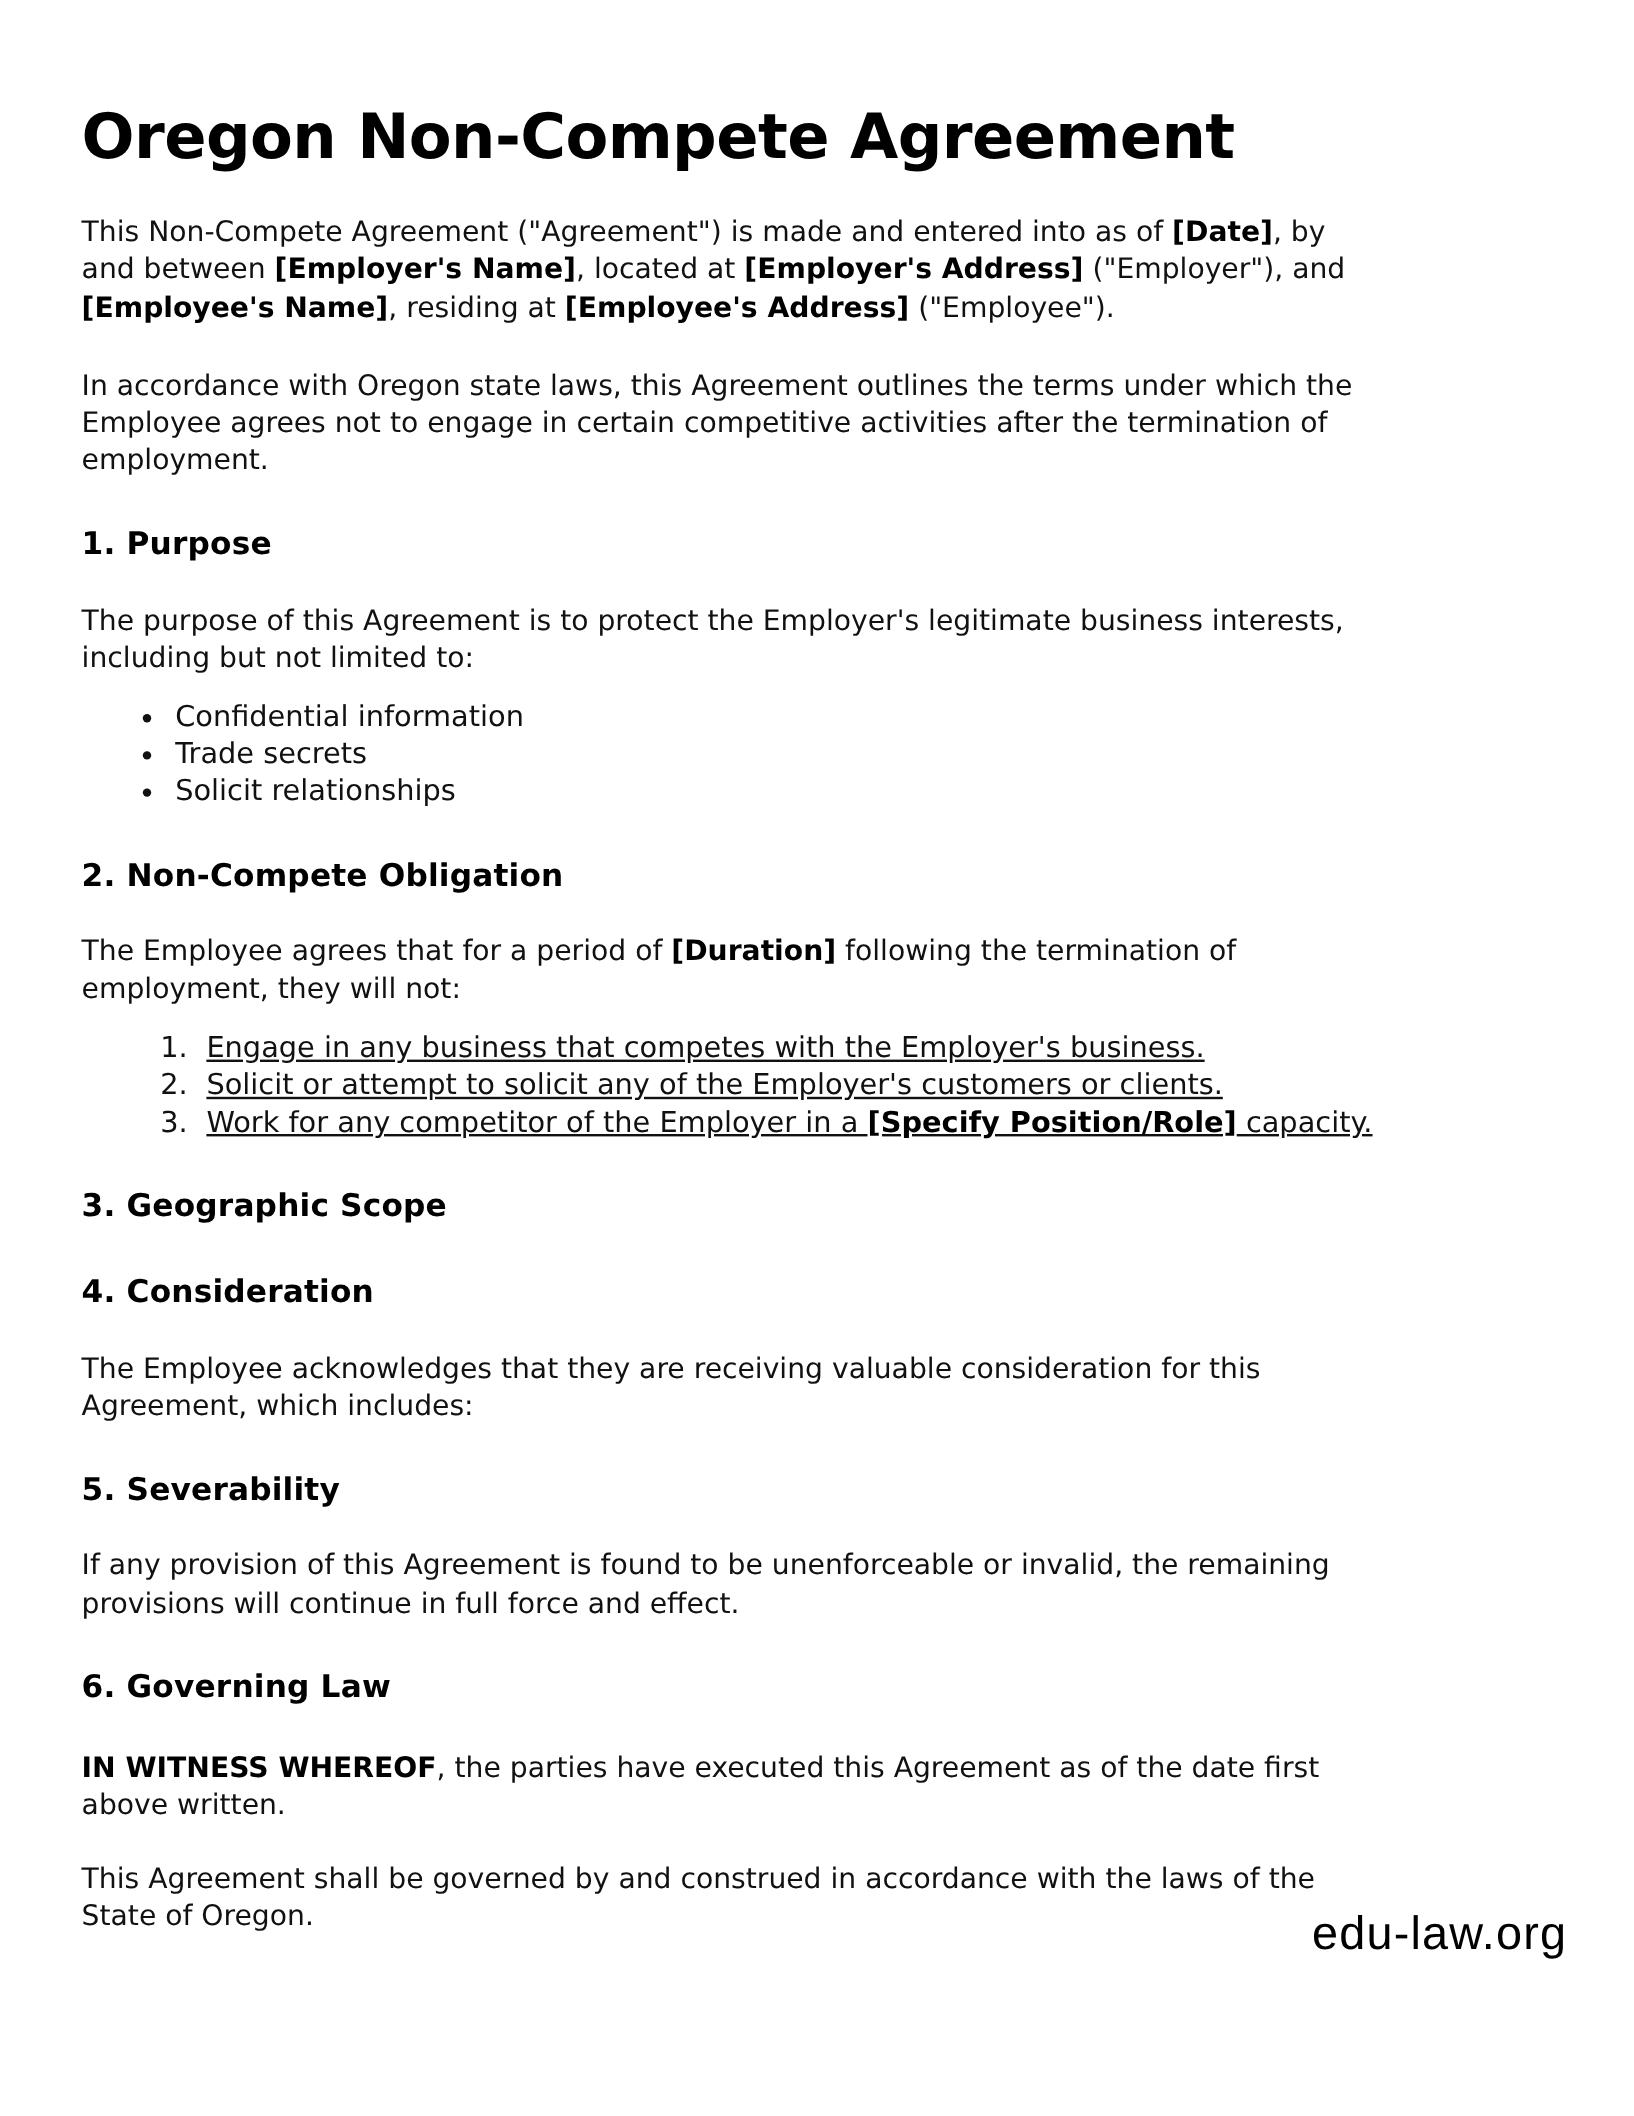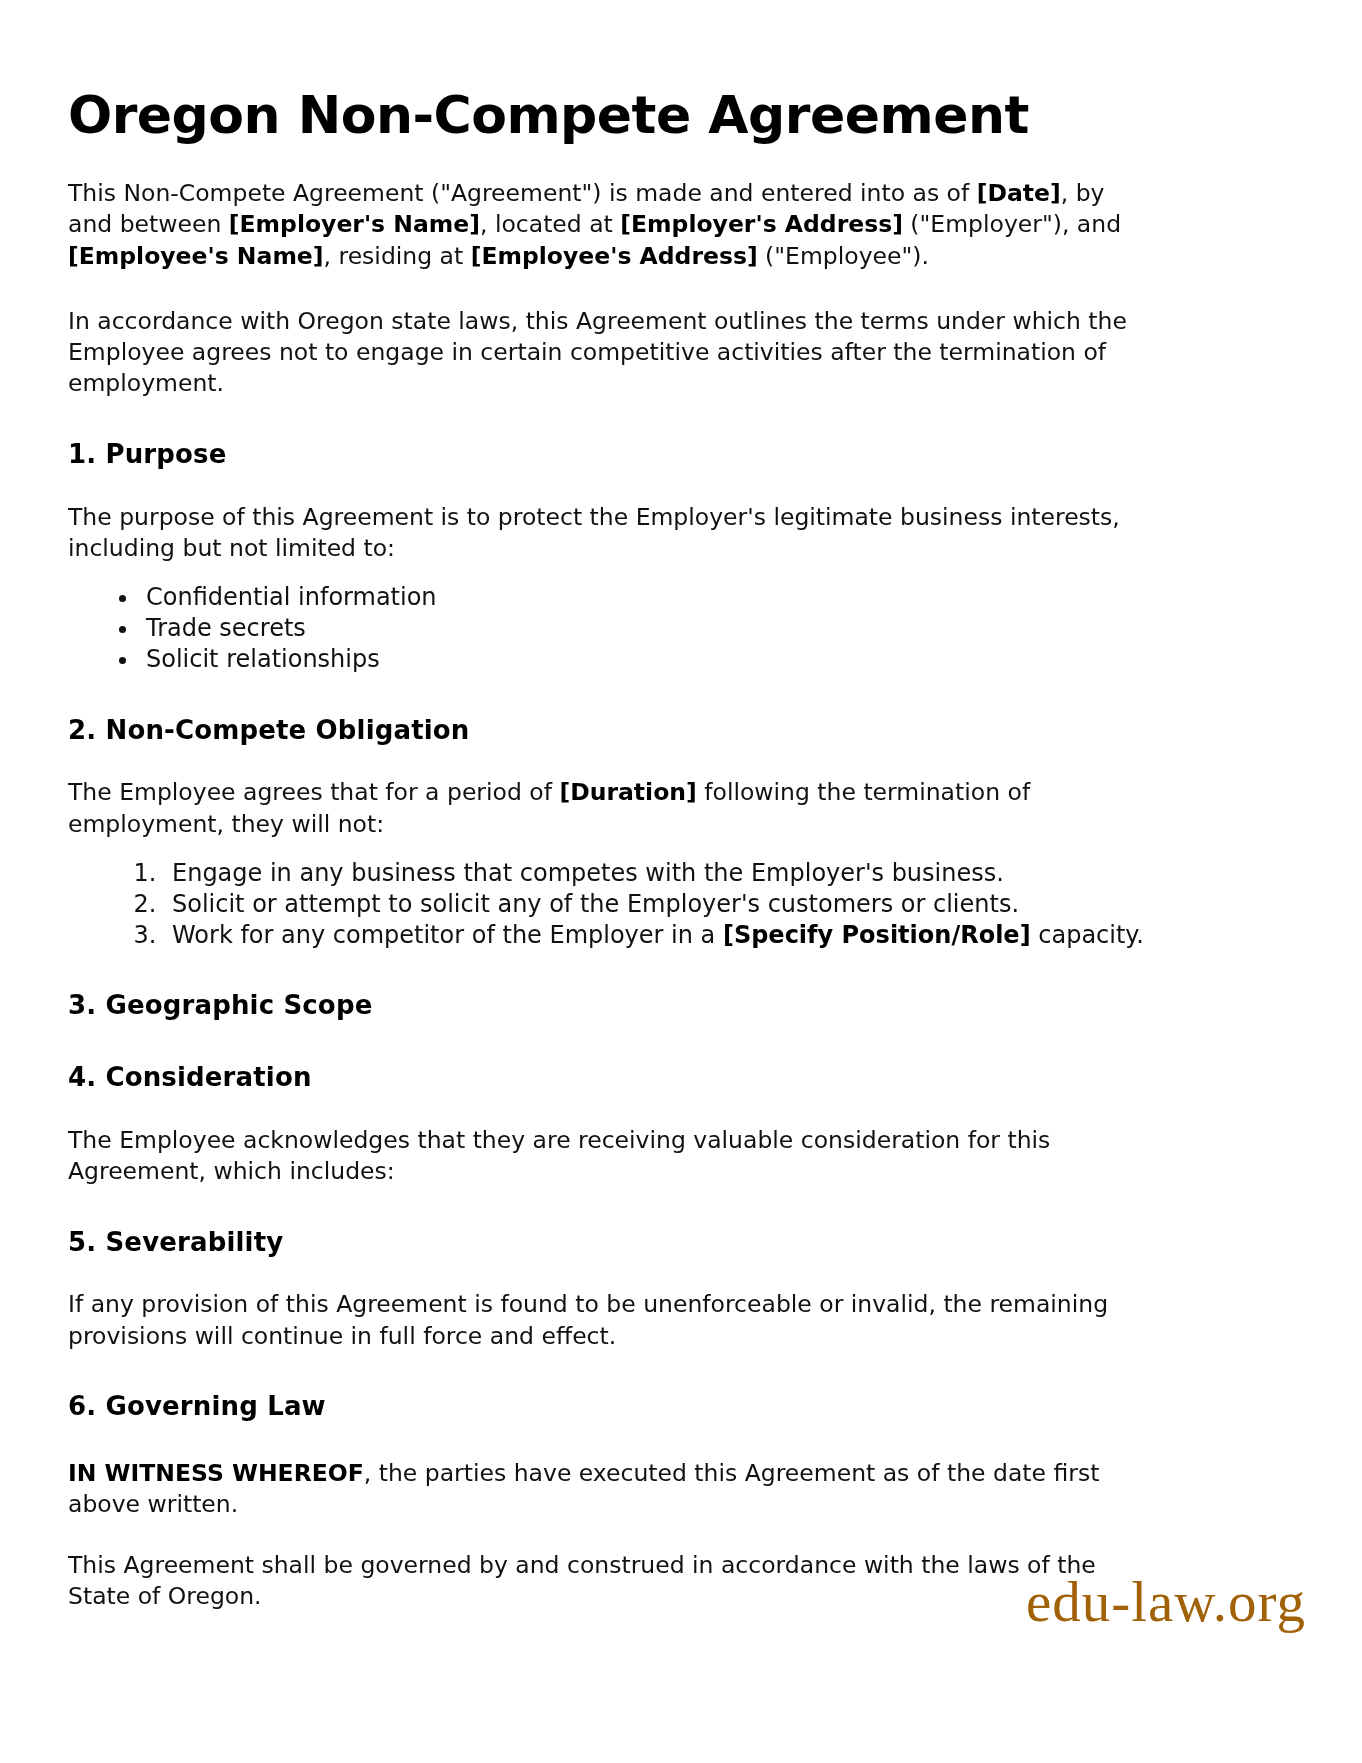--- a/index.html
+++ b/index.html
@@ -54,35 +54,35 @@
     margin-top: 30px;
   }
   ul.doc-list, ol.doc-list {
     font-size: 24px;
     line-height: 1.30;
     margin: 18px 0 0 0;
     padding-left: 72px;
     color: #111;
   }
   ul.doc-list { list-style-type: disc; }
-  ol.doc-list { list-style-type: decimal; padding-left: 96px; }
+  ol.doc-list { list-style-type: decimal; padding-left: 96px; text-decoration: underline; }
   ul.doc-list li, ol.doc-list li {
     margin: 0;
     padding: 0 0 0 6px;
   }
   ol.doc-list li { padding-left: 8px; }
   b, strong { font-weight: bold; color: #000; }
   .watermark {
     position: absolute;
     right: 56px;
     bottom: 10px;
-    font-family: Liberation Serif, serif;
-    font-size: 57px;
+    font-family: Liberation Sans, sans-serif;
+    font-size: 39px;
     letter-spacing: 1px;
-    color: #a16207;
+    color: #000000;
     white-space: nowrap;
     user-select: none;
   }
 </style>
 </head>
 <body>
 
 <div class="page">
 
   <h1 class="doc-title">Oregon Non-Compete Agreement</h1>

